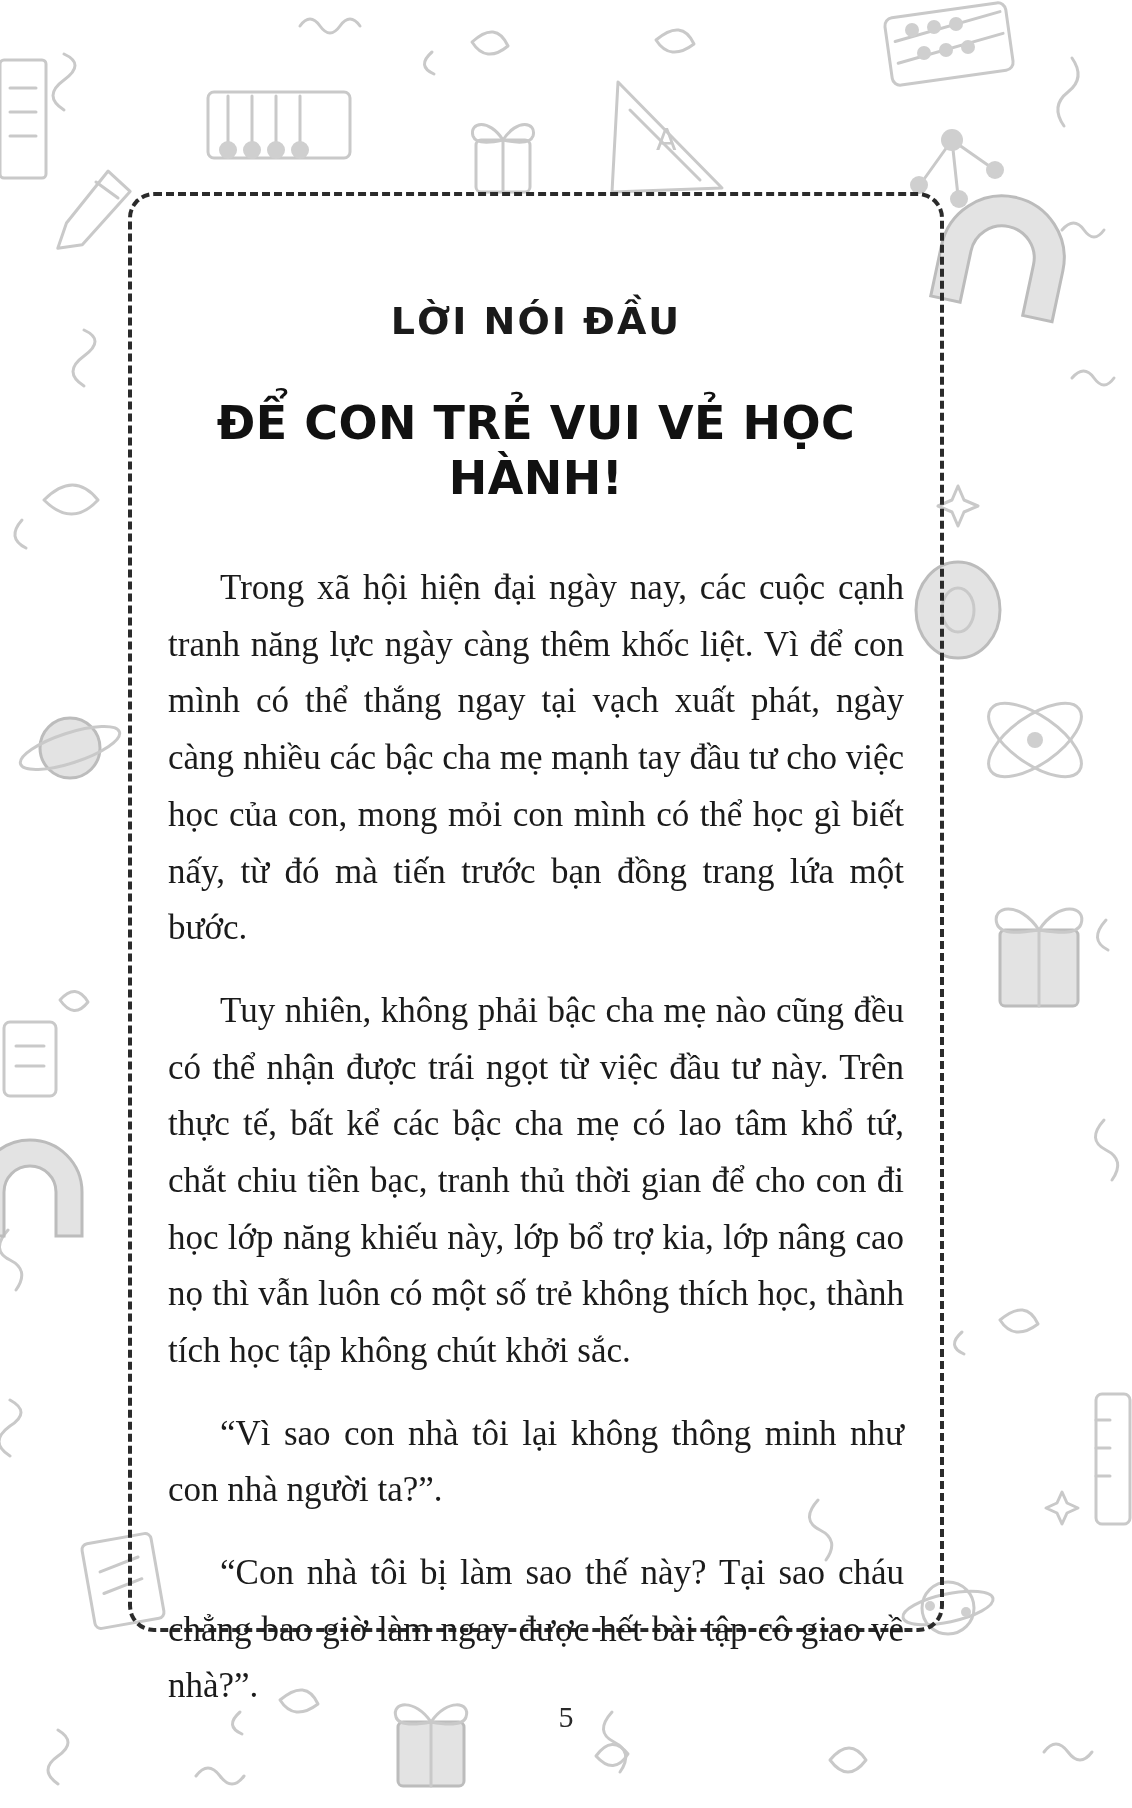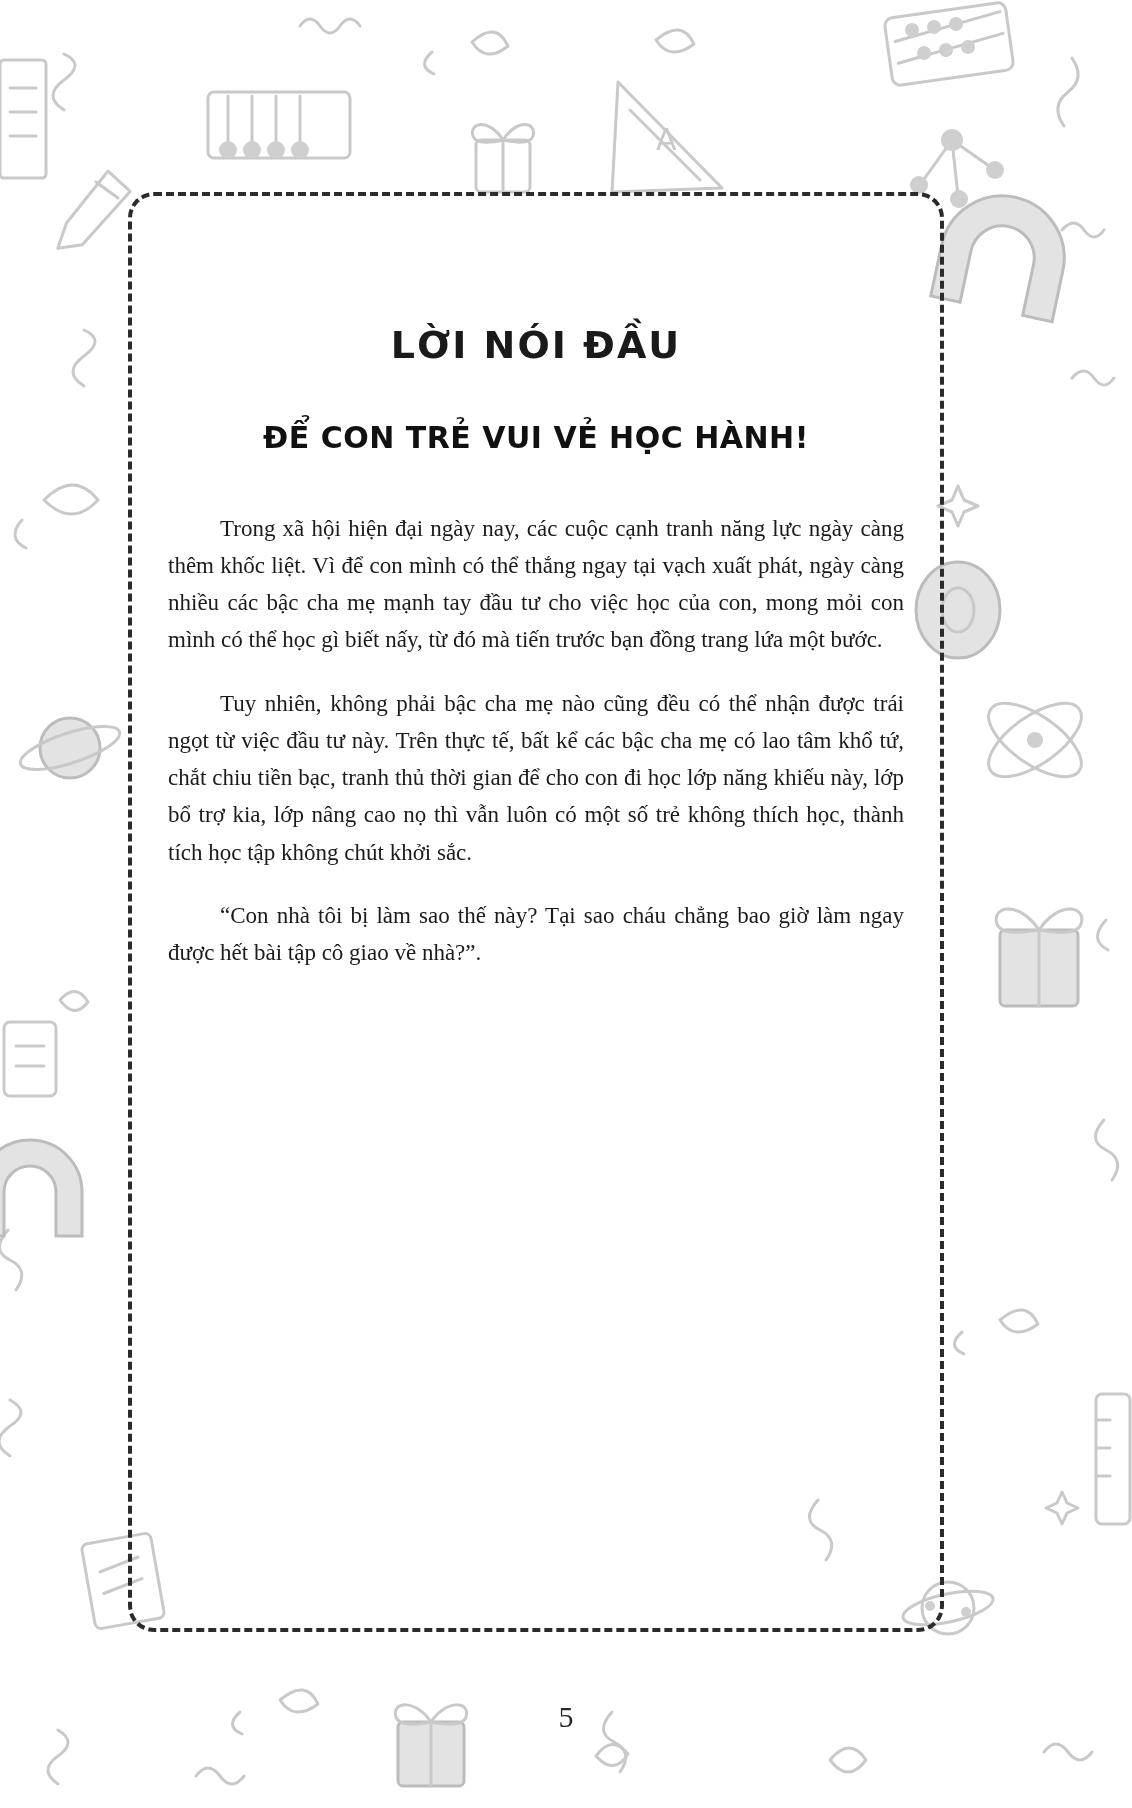--- a/index.html
+++ b/index.html
@@ -54,54 +54,54 @@
     height: 1440px;
     border: 4px dashed #2b2b2b;
     border-radius: 26px;
     background: transparent;
     box-sizing: border-box;
   }
 
   #content-inner {
     position: absolute;
     left: 168px;
-    top: 252px;
+    top: 228px;
     width: 736px;
     height: 1360px;
   }
 
   
   .kicker {
     text-align: center;
     font-family: "DejaVu Sans", sans-serif;
     font-weight: bold;
     font-size: 38px;
     letter-spacing: 2px;
     color: #1a1a1a;
     margin: 72px 0 0 0;
     line-height: 1.15;
   }
   .headline {
     text-align: center;
     font-family: "DejaVu Sans", sans-serif;
     font-weight: bold;
-    font-size: 30px;
+    font-size: 46px;
     letter-spacing: 0.5px;
     color: #111111;
     margin: 52px 0 0 0;
     line-height: 1.2;
   }
 
   
   .body-copy {
     margin-top: 54px;
   }
   .body-copy p {
     font-family: "Liberation Serif", serif;
-    font-size: 23px;
+    font-size: 35px;
     line-height: 1.62;
     text-align: justify;
     text-indent: 52px;
     margin: 0 0 26px 0;
     color: #1b1b1b;
   }
   .body-copy p:last-child {
     margin-bottom: 0;
   }
 
@@ -283,17 +283,18 @@
 
 <div id="content-inner">
 
   <div class="kicker">LỜI NÓI ĐẦU</div>
 
   <h1 class="headline">ĐỂ CON TRẺ VUI VẺ HỌC HÀNH!</h1>
 
   <div class="body-copy">
     <p>Trong xã hội hiện đại ngày nay, các cuộc cạnh tranh năng lực ngày càng thêm khốc liệt. Vì để con mình có thể thắng ngay tại vạch xuất phát, ngày càng nhiều các bậc cha mẹ mạnh tay đầu tư cho việc học của con, mong mỏi con mình có thể học gì biết nấy, từ đó mà tiến trước bạn đồng trang lứa một bước.</p>
     <p>Tuy nhiên, không phải bậc cha mẹ nào cũng đều có thể nhận được trái ngọt từ việc đầu tư này. Trên thực tế, bất kể các bậc cha mẹ có lao tâm khổ tứ, chắt chiu tiền bạc, tranh thủ thời gian để cho con đi học lớp năng khiếu này, lớp bổ trợ kia, lớp nâng cao nọ thì vẫn luôn có một số trẻ không thích học, thành tích học tập không chút khởi sắc.</p>
+    <p>“Vì sao con nhà tôi lại không thông minh như con nhà người ta?”.</p>
     <p>“Con nhà tôi bị làm sao thế này? Tại sao cháu chẳng bao giờ làm ngay được hết bài tập cô giao về nhà?”.</p>
   </div>
 </div>
 
 <div id="page-number">5</div>
 
 </body></html>

